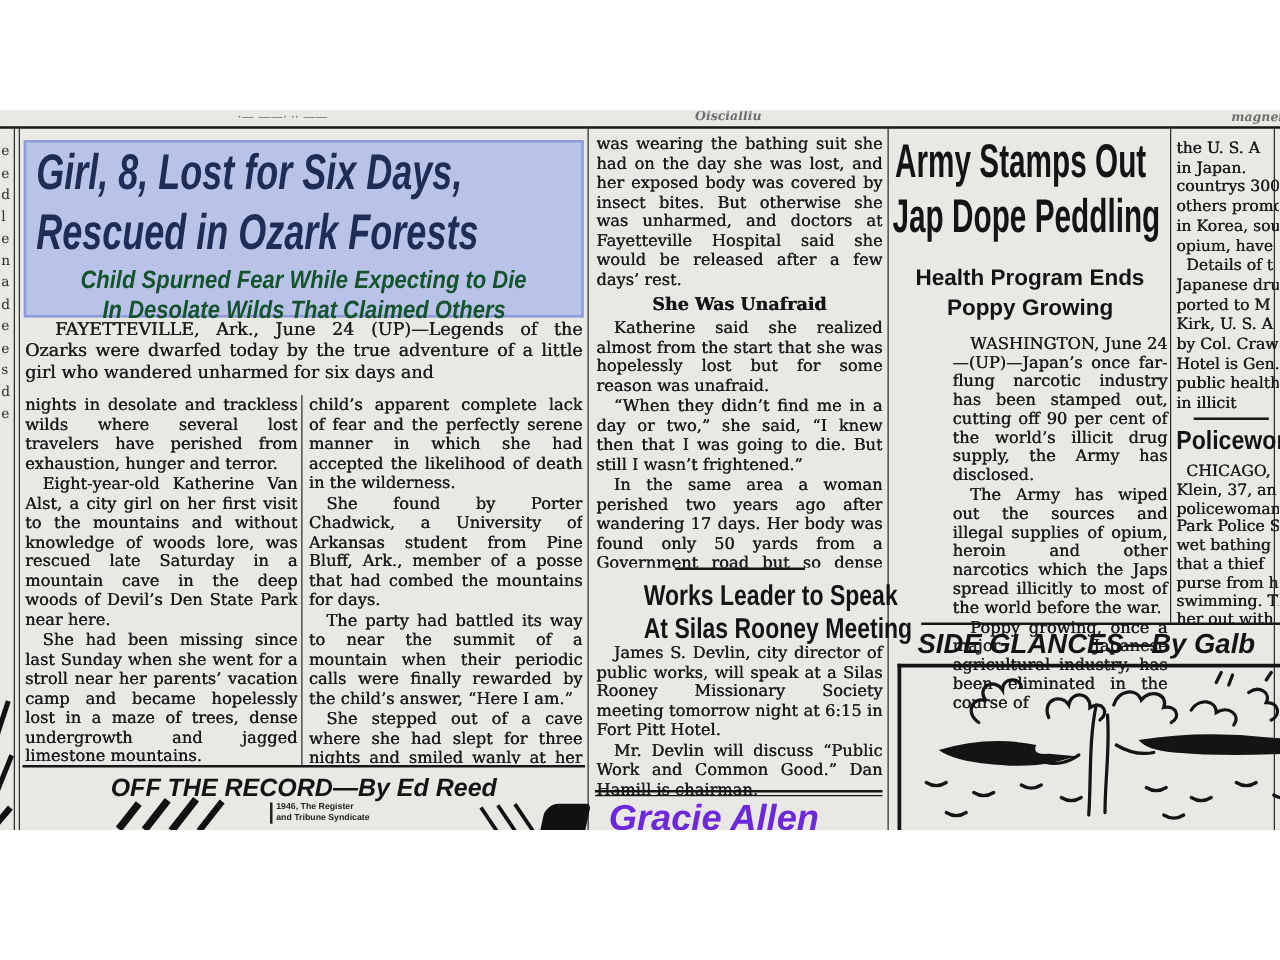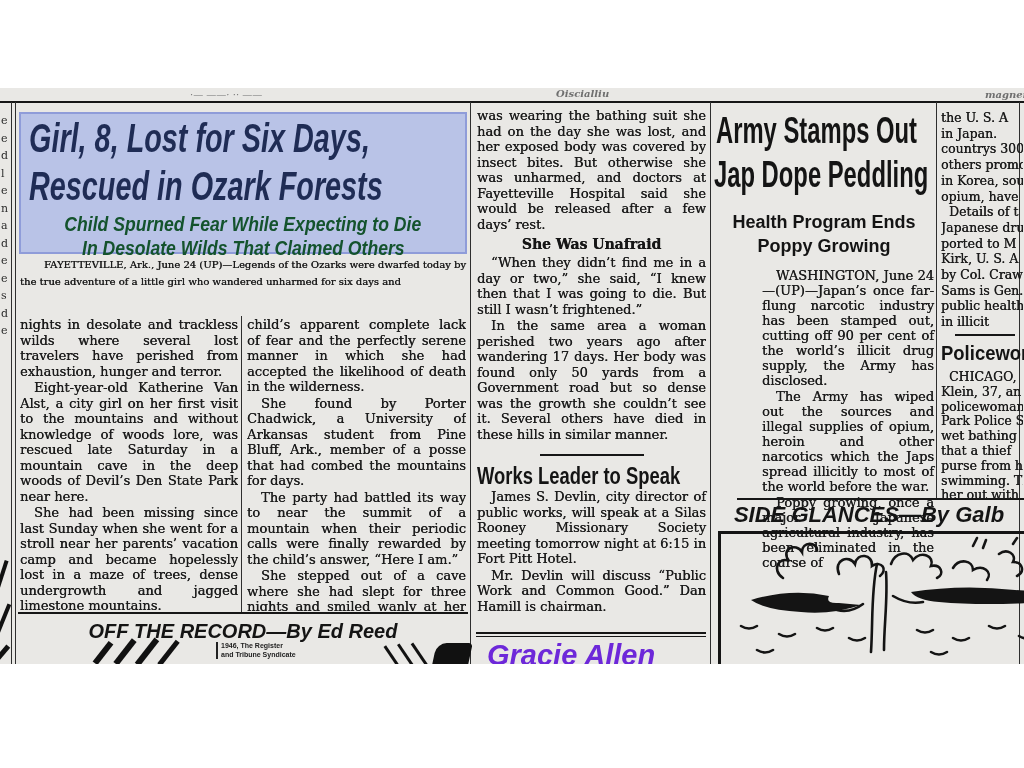--- a/index.html
+++ b/index.html
@@ -15,21 +15,21 @@
   .body-text p.ni{text-indent:0;}
   .cond{display:inline-block;white-space:nowrap;}
   .c-left{transform-origin:0 50%;}
   .c-center{transform-origin:50% 50%;}
   .hl-box{background:#b9c3e7;border:2px solid #8f9cd9;}
   .hl-line{font:italic bold 40px/48px "Liberation Sans",sans-serif;color:#1f2c55;padding-left:8px;text-align:right;}
   .hl-sub{font:italic bold 20px/24px "Liberation Sans",sans-serif;color:#14532d;text-align:center;}
   .crosshead{font:bold 14px/18px "DejaVu Serif",serif;text-align:center;color:#161616;margin:3px 0 2px 0;}
   .gothic-head{font:bold 35px/44px "Liberation Sans",sans-serif;color:#141414;}
   .gothic-sub{font:bold 18px/24px "Liberation Sans",sans-serif;color:#141414;text-align:center;}
-  .works-head{font:bold 23px/26px "Liberation Sans",sans-serif;color:#141414;}
+  .works-head{font:bold 23px/26px "Liberation Sans",sans-serif;color:#141414;margin-left:38px;}
   .ital-banner{font:italic bold 20px/24px "Liberation Sans",sans-serif;color:#141414;}
   .cut-line{white-space:pre;overflow:hidden;}
   .short-rule{height:2px;background:#161616;width:104px;margin:8px auto 7px auto;}
   .frag{color:#6f6f6f;font:italic 10px/10px "DejaVu Serif",serif;white-space:nowrap;}
   .mark{position:absolute;background:#111;}
 </style>
 </head>
 <body>
 
 <div class="stage">
@@ -74,21 +74,21 @@
         <span class="cond c-left" style="transform:scaleX(0.72);">Rescued in Ozark Forests</span>
       </div>
       <div class="hl-sub" style="margin-top:2px;">
         <span class="cond c-center" style="transform:scaleX(0.88);">Child Spurned Fear While Expecting to Die</span>
       </div>
       <div class="hl-sub">
         <span class="cond c-center" style="transform:scaleX(0.88);">In Desolate Wilds That Claimed Others</span>
       </div>
     </div>
 
-    <div class="abs body-text" style="left:20px;top:168px;width:446px;font-size:10px;line-height:17px;">
+    <div class="abs body-text" style="left:20px;top:168px;width:446px;font-size:14px;line-height:17px;">
       <p style="text-indent:24px;">FAYETTEVILLE, Ark., June 24 (UP)—Legends of the Ozarks were dwarfed today by the true adventure of a little girl who wandered unharmed for six days and</p>
     </div>
 
     <div class="abs body-text" style="left:20px;top:229px;width:218px;height:294px;overflow:hidden;">
       <p class="ni">nights in desolate and trackless wilds where several lost travelers have perished from exhaustion, hunger and terror.</p>
       <p>Eight-year-old Katherine Van Alst, a city girl on her first visit to the mountains and without knowledge of woods lore, was rescued late Saturday in a mountain cave in the deep woods of Devil’s Den State Park near here.</p>
       <p>She had been missing since last Sunday when she went for a stroll near her parents’ vacation camp and became hopelessly lost in a maze of trees, dense undergrowth and jagged limestone mountains.</p>
 
     </div>
 
@@ -112,28 +112,32 @@
     <div class="mark" style="left:144px;top:548px;width:6px;height:32px;transform:rotate(38deg);"></div>
     <div class="mark" style="left:166px;top:550px;width:5px;height:30px;transform:rotate(38deg);"></div>
     <div class="mark" style="left:390px;top:556px;width:3px;height:24px;transform:rotate(-34deg);"></div>
     <div class="mark" style="left:404px;top:554px;width:3px;height:26px;transform:rotate(-34deg);"></div>
     <div class="mark" style="left:418px;top:553px;width:3px;height:27px;transform:rotate(-34deg);"></div>
     <div class="mark" style="left:434px;top:555px;width:36px;height:26px;border-radius:10px 4px 0 0;transform:skewX(-12deg);"></div>
 
     <div class="abs body-text" style="left:477px;top:20px;width:229px;height:346px;overflow:hidden;">
       <p class="ni">was wearing the bathing suit she had on the day she was lost, and her exposed body was covered by insect bites. But otherwise she was unharmed, and doctors at Fayetteville Hospital said she would be released after a few days’ rest.</p>
       <div class="crosshead">She Was Unafraid</div>
+      <p>Katherine said she realized almost from the start that she was hopelessly lost but for some reason was unafraid.</p>
       <p>“When they didn’t find me in a day or two,” she said, “I knew then that I was going to die.  But still I wasn’t frightened.”</p>
       <p>In the same area a woman perished two years ago after wandering 17 days.  Her body was found only 50 yards from a Government road but so dense was the growth she couldn’t see it.  Several others have died in these hills in similar manner.</p>
     </div>
 
     <div class="abs" style="left:477px;top:366px;width:229px;">
       <div class="short-rule" style="margin-top:0;"></div>
       <div class="works-head">
         <span class="cond c-left" style="transform:scaleX(0.80);">Works Leader to Speak</span>
+      </div>
+      <div class="works-head">
+        <span class="cond c-left" style="transform:scaleX(0.80);">At Silas Rooney Meeting</span>
       </div>
       <div class="body-text" style="margin-top:0;">
         <p>James S. Devlin, city director of public works, will speak at a Silas Rooney Missionary Society meeting tomorrow night at 6:15 in Fort Pitt Hotel.</p>
         <p>Mr. Devlin will discuss “Public Work and Common Good.” Dan Hamill is chairman.</p>
       </div>
     </div>
 
     <div class="abs" style="left:476px;top:544px;width:230px;">
       <div style="height:2px;background:#161616;"></div>
       <div style="height:2px;"></div>
@@ -201,21 +205,21 @@
       <div class="cut-line">in Japan.</div>
       <div class="cut-line">countrys 300,0</div>
       <div class="cut-line">others promo</div>
       <div class="cut-line">in Korea, sou</div>
       <div class="cut-line">opium, have</div>
       <div class="cut-line">  Details of t</div>
       <div class="cut-line">Japanese dru</div>
       <div class="cut-line">ported to M</div>
       <div class="cut-line">Kirk, U. S. A</div>
       <div class="cut-line">by Col. Craw</div>
-      <div class="cut-line">Sams is Gen.</div>
+      <div class="cut-line">Hotel is Gen.</div>
       <div class="cut-line">public health</div>
       <div class="cut-line">in illicit</div>
     </div>
     <div class="hrule" style="left:955px;top:246px;width:60px;"></div>
     <div class="abs" style="left:941px;top:253px;width:83px;overflow:hidden;font:bold 21px/24px 'Liberation Sans',sans-serif;color:#141414;white-space:nowrap;">
       <span class="cond c-left" style="transform:scaleX(0.88);">Policewor</span>
     </div>
     <div class="abs body-text" style="left:941px;top:282px;width:82px;font-size:12.5px;line-height:14.8px;text-align:left;">
       <div class="cut-line">  CHICAGO,</div>
       <div class="cut-line">Klein, 37, an</div>

